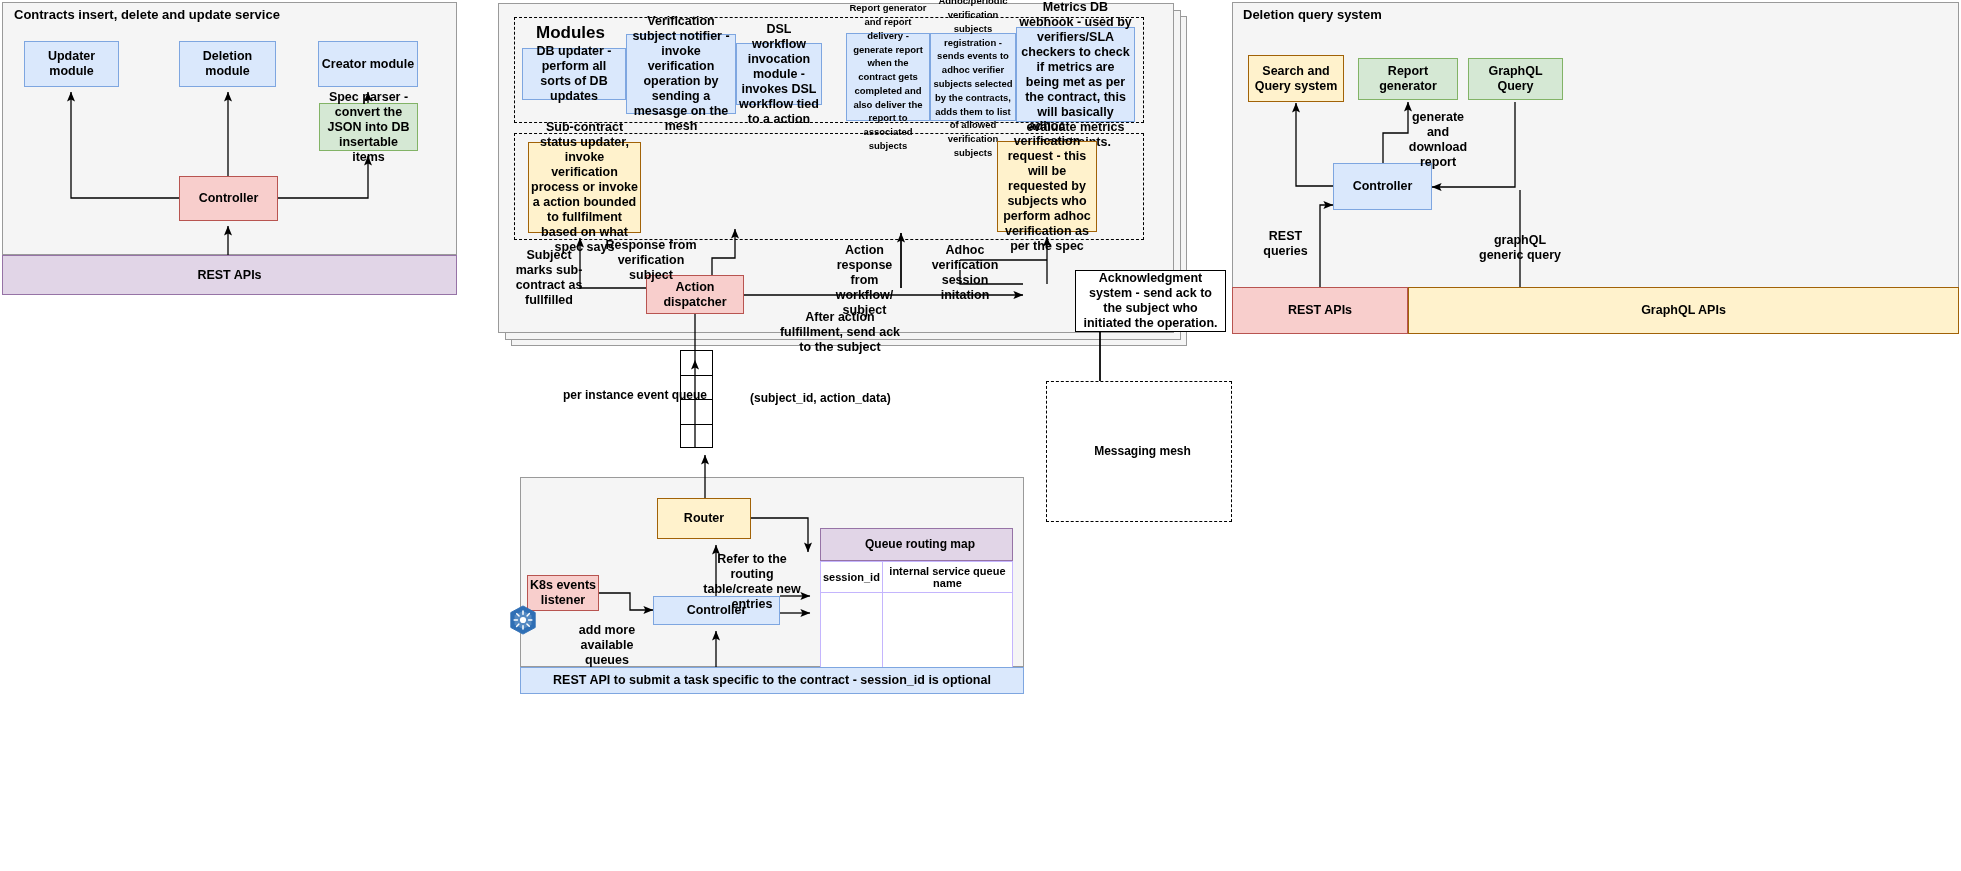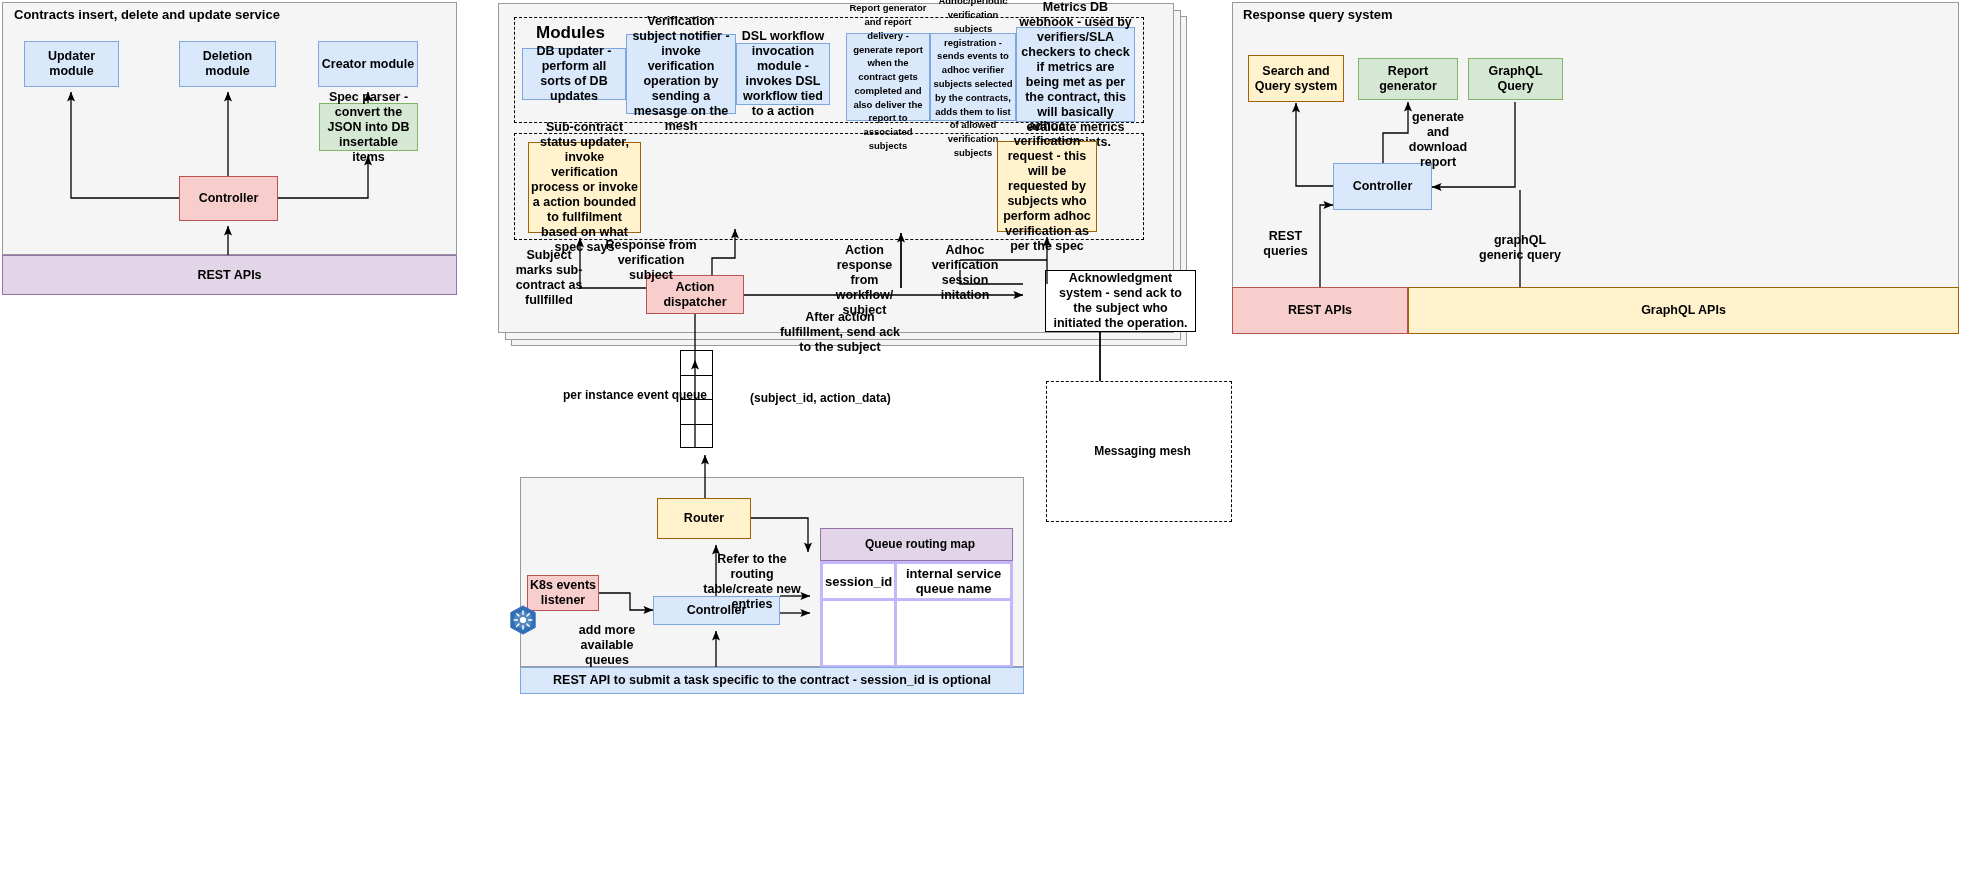--- a/index.html
+++ b/index.html
@@ -16,21 +16,21 @@
   .yellow2{background:#fff2cc;border:1px solid #a16207;}
   .purple{background:#e1d5e7;border:1px solid #9673a6;}
   .white{background:#ffffff;border:1px solid #000000;}
   .dashedbox{border:1px dashed #000;background:transparent;}
   .lbl{font-size:12.5px;font-weight:bold;line-height:1.2;text-align:center;}
   .tiny{font-size:9.5px;font-weight:bold;line-height:1.45;}
   .b13{font-size:17px;font-weight:bold;}
   .b12{font-size:12px;font-weight:bold;padding-left:7px;}
   svg.over{position:absolute;left:0;top:0;width:1961px;height:871px;pointer-events:none;}
   .tbl{border-collapse:collapse;width:100%;height:100%;}
-  .tbl th,.tbl td{border:3px solid #c4b5fd;font-size:13px;font-weight:bold;text-align:center;padding:2px;}
+  .tbl th,.tbl td{border:1px solid #c4b5fd;font-size:11px;font-weight:bold;text-align:center;padding:2px;}
 </style>
 </head>
 <body>
 
 <div id="canvas">
 
   <div class="abs panel" style="left:2px;top:2px;width:455px;height:253px;"></div>
   <div class="abs panel-title" style="left:14px;top:7px;width:400px;">Contracts insert, delete and update service</div>
 
   <div class="abs box blue lbl" style="left:24px;top:41px;width:95px;height:46px;">
@@ -61,21 +61,21 @@
 
   <div class="abs dashedbox" style="left:514px;top:17px;width:630px;height:106px;"></div>
   <div class="abs b13" style="left:536px;top:23px;">Modules</div>
 
   <div class="abs box blue lbl" style="left:522px;top:48px;width:104px;height:52px;padding:2px;">
     <span>DB updater - perform all sorts of DB updates</span>
   </div>
   <div class="abs box blue lbl" style="left:626px;top:34px;width:110px;height:80px;padding:2px;">
     <span>Verification subject notifier - invoke verification operation by sending a mesasge on the mesh</span>
   </div>
-  <div class="abs box blue lbl" style="left:736px;top:43px;width:94px;height:62px;padding:2px;">
+  <div class="abs box blue lbl" style="left:736px;top:43px;width:86px;height:62px;padding:2px;">
     <span>DSL workflow invocation module - invokes DSL workflow tied to a action</span>
   </div>
   <div class="abs box blue tiny" style="left:846px;top:33px;width:84px;height:88px;display:flex;align-items:center;justify-content:center;text-align:center;padding:1px;">
     <span>Report generator and report delivery - generate report when the contract gets completed and also deliver the report to associated subjects</span>
   </div>
   <div class="abs box blue tiny" style="left:930px;top:33px;width:86px;height:88px;display:flex;align-items:center;justify-content:center;text-align:center;padding:1px;">
     <span>Adhoc/periodic verification subjects registration - sends events to adhoc verifier subjects selected by the contracts, adds them to list of allowed verification subjects</span>
   </div>
   <div class="abs box blue lbl" style="left:1016px;top:27px;width:119px;height:95px;padding:2px;">
     <span>Metrics DB webhook - used by verifiers/SLA checkers to check if metrics are being met as per the contract, this will basically evaluate metrics constraints.</span>
@@ -86,21 +86,21 @@
   <div class="abs box yellow2 lbl" style="left:528px;top:142px;width:113px;height:91px;padding:2px;">
     <span>Sub-contract status updater, invoke verification process or invoke a action bounded to fullfilment based on what spec says</span>
   </div>
   <div class="abs box yellow2 lbl" style="left:997px;top:141px;width:100px;height:91px;padding:0;">
     <span>adhoc verification request - this will be requested by subjects who perform adhoc verification as per the spec</span>
   </div>
 
   <div class="abs box red lbl" style="left:646px;top:275px;width:98px;height:39px;">
     <span>Action dispatcher</span>
   </div>
-  <div class="abs box white lbl" style="left:1045px;top:270px;width:151px;height:62px;padding:3px;">
+  <div class="abs box white lbl" style="left:1075px;top:270px;width:151px;height:62px;padding:3px;">
     <span>Acknowledgment system - send ack to the subject who initiated the operation.</span>
   </div>
 
   <div class="abs lbl" style="left:509px;top:248px;width:80px;">Subject marks sub-contract as fullfilled</div>
   <div class="abs lbl" style="left:597px;top:238px;width:108px;">Response from verification subject</div>
   <div class="abs lbl" style="left:822px;top:243px;width:85px;">Action response from workflow/ subject</div>
   <div class="abs lbl" style="left:926px;top:243px;width:78px;">Adhoc verification session initation</div>
   <div class="abs lbl" style="left:775px;top:310px;width:130px;">After action fulfillment, send ack to the subject</div>
 
   <div class="abs" style="left:680px;top:350px;width:33px;height:98px;border:1px solid #000;background:#fff;">
@@ -165,21 +165,21 @@
   </div>
 
   <div class="abs box blue lbl" style="left:520px;top:667px;width:504px;height:27px;">
     <span>REST API to submit a task specific to the contract - session_id is optional</span>
   </div>
 
   <div class="abs lbl" style="left:703px;top:552px;width:98px;">Refer to the routing table/create new entries</div>
   <div class="abs lbl" style="left:557px;top:623px;width:100px;">add more available queues</div>
 
   <div class="abs panel" style="left:1232px;top:2px;width:727px;height:290px;"></div>
-  <div class="abs panel-title" style="left:1243px;top:7px;width:400px;">Response query system</div>
+  <div class="abs panel-title" style="left:1243px;top:7px;width:400px;">Deletion query system</div>
 
   <div class="abs box yellow2 lbl" style="left:1248px;top:55px;width:96px;height:47px;">
     <span>Search and Query system</span>
   </div>
   <div class="abs box green lbl" style="left:1358px;top:58px;width:100px;height:42px;">
     <span>Report generator</span>
   </div>
   <div class="abs box green lbl" style="left:1468px;top:58px;width:95px;height:42px;">
     <span>GraphQL Query</span>
   </div>

